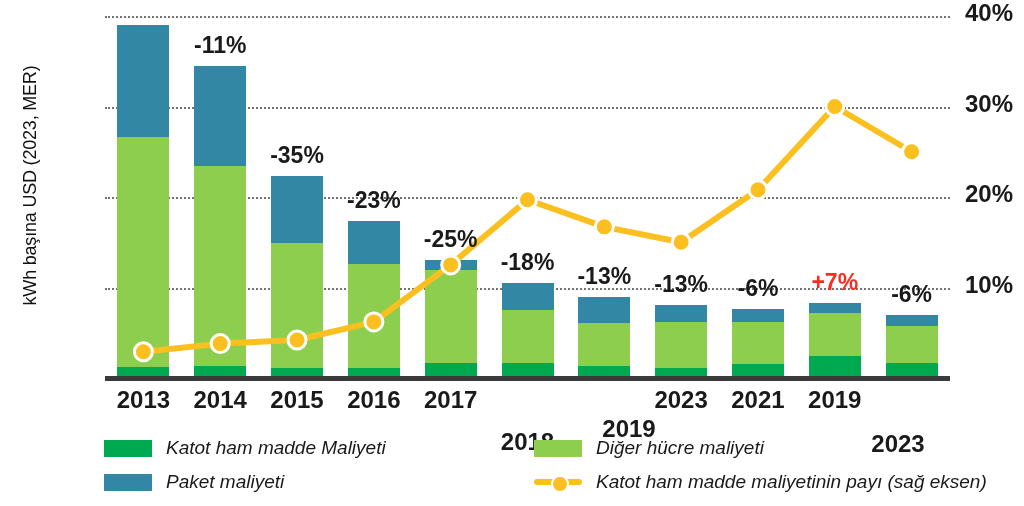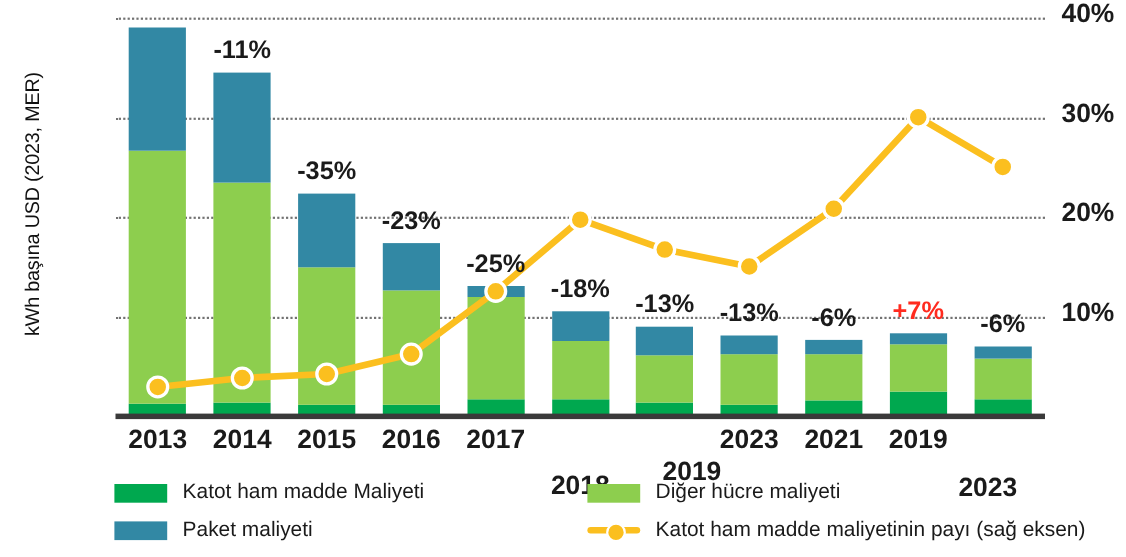--- a/index.html
+++ b/index.html
@@ -149,20 +149,21 @@
     position: absolute;
     left: 17px; top: 2px;
     width: 14px; height: 14px;
     border-radius: 50%;
     background: #fbbf1f;
     border: 2px solid #ffffff;
   }
   .legend-text {
     font-size: 19px;
     color: #1a1a1a;
+    font-style: italic;
   }
 </style>
 </head>
 <body>
 
 <div id="chart-root">
 
   <div id="ylabel-left">kWh başına USD (2023, MER)</div>
 
   <div id="plot">

